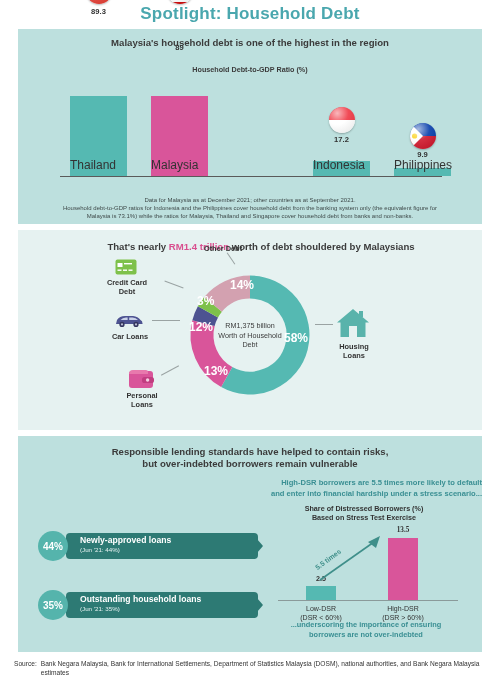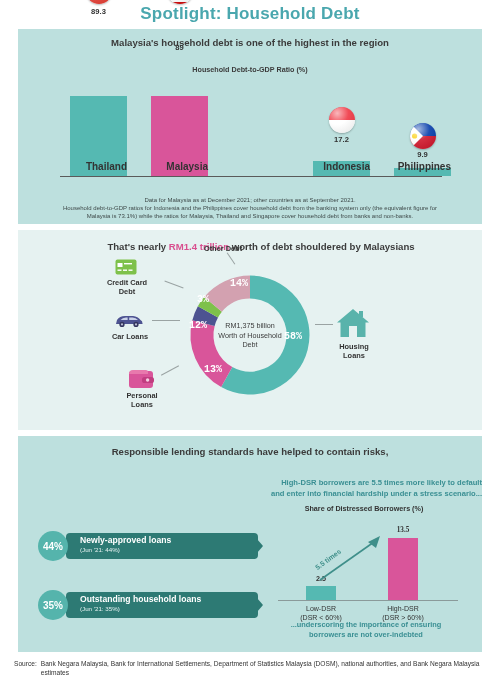--- a/index.html
+++ b/index.html
@@ -42,22 +42,22 @@
     background: #5a5a5a;
   }
   .barcol { position: absolute; bottom: 19px; width: 57px; }
   .bar { width: 57px; background: #55b9b2; }
   .bar.accent { background: #d9559a; }
   .barval {
     position: absolute; width: 57px; text-align: center;
     font-size: 7.6px; font-weight: bold; color: #333;
   }
   .barlbl {
-    position: absolute; bottom: 4px; width: 57px; text-align: right;
-    font-size: 10px; font-weight: bold; color: #333;
+    position: absolute; bottom: 4px; width: 57px; text-align: left;
+    font-size: 12px; font-weight: normal; color: #333;
   }
   .flag {
     position: absolute; width: 26px; height: 26px; border-radius: 50%;
     overflow: hidden; left: 15.5px;
     box-shadow: 0 1px 2px rgba(0,0,0,.28);
   }
   .flag svg { display: block; }
   .gloss {
     position: absolute; left: 0; top: 0; width: 100%; height: 100%;
     border-radius: 50%;
@@ -70,21 +70,21 @@
   }
 
   
   .donut-wrap { position: absolute; left: 0; top: 36px; width: 464px; height: 160px; }
   .donut { position: absolute; left: 167px; top: 4px; width: 130px; height: 130px; }
   .donut-center {
     position: absolute; left: 50%; top: 50%; transform: translate(-50%,-50%);
     width: 92px; text-align: center; font-size: 7.2px; line-height: 9.6px; color: #3b3b3b;
   }
   .slice-lbl {
-    position: absolute; font-size: 10px; font-weight: bold; color: #fff; font-family: Liberation Mono, monospace;
+    position: absolute; font-size: 12px; font-weight: bold; color: #fff;
   }
   .cat { position: absolute; text-align: center; font-size: 7.4px; font-weight: bold; color: #333; line-height: 9px; }
   .leader { position: absolute; background: #9aa3a3; height: 1px; }
 
   
   .dsr-note {
     position: absolute; text-align: center; color: #4a9a9e;
     font-size: 7.4px; font-weight: bold; line-height: 10px;
   }
   .pill-row { position: absolute; height: 30px; }
@@ -316,20 +316,21 @@
             <rect x="23" y="3" width="4" height="6" fill="#59b3ab"></rect>
           </svg>
       </div>
       <div class="cat" style="left:305px; top:76px; width:62px;">Housing<br>Loans</div>
       <div class="leader" style="left:297px; top:58px; width:18px;"></div>
     </div>
   </div>
 
   <div class="sec sec3">
     <div class="sec-title" style="margin-top:10px;">Responsible lending standards have helped to contain risks,</div>
+    <div class="sec-title">but over-indebted borrowers remain vulnerable</div>
 
 
     <div class="pill-row" style="left:20px; top:95px; width:230px;">
       <div class="pill-bar"></div>
       <div class="pill-circle">44%</div>
       <div class="pill-main">Newly-approved loans</div>
       <div class="pill-sub">(Jun '21: 44%)</div>
     </div>
 
     <div class="pill-row" style="left:20px; top:154px; width:230px;">
@@ -339,20 +340,21 @@
       <div class="pill-sub">(Jun '21: 35%)</div>
     </div>
 
     <div class="stress-head" style="left:228px; top:42px; width:236px;">
       <div>High-DSR borrowers are 5.5 times more likely to default</div>
       <div>and enter into financial hardship under a stress scenario...</div>
     </div>
 
     <div class="stress-title" style="left:246px; top:68px; width:200px;">
       <div>Share of Distressed Borrowers (%)</div>
+      <div>Based on Stress Test Exercise</div>
     </div>
 
     <div style="position:absolute; left:250px; top:88px; width:200px; height:90px;">
       <div class="s-axis" style="left:10px; top:76px; width:180px;"></div>
 
       <div class="s-val" style="left:28px; top:50px; width:50px;">2.5</div>
       <div class="s-bar" style="left:38px; top:62px; width:30px; height:14px; background:#55b9b2;"></div>
       <div class="s-lbl" style="left:18px; top:80px; width:70px;">
         <div>Low-DSR</div>
         <div>(DSR &lt; 60%)</div>

